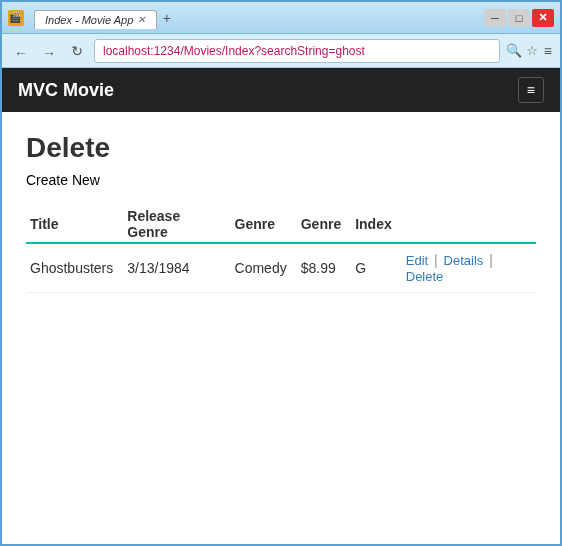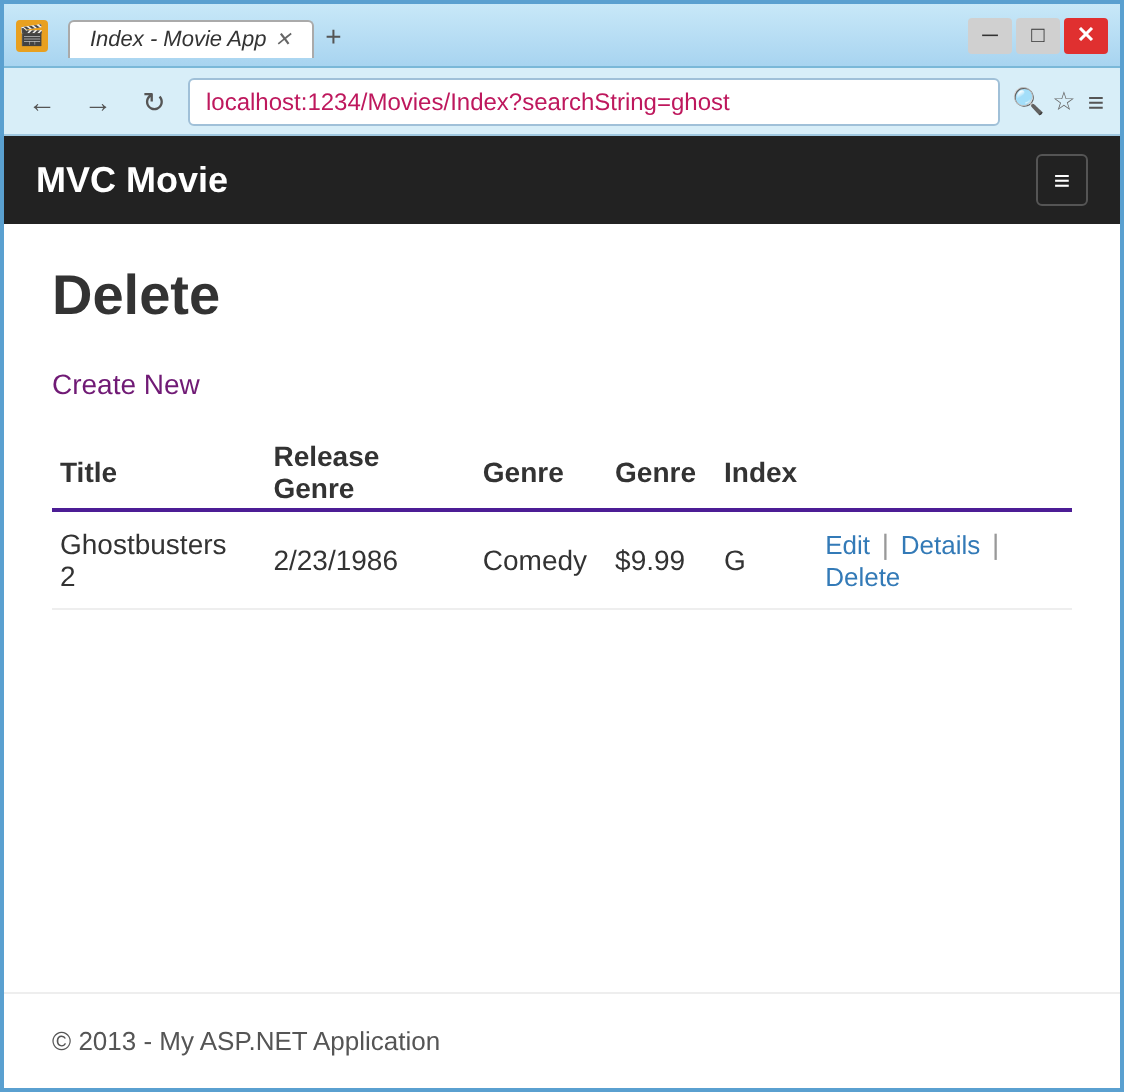--- a/index.html
+++ b/index.html
@@ -189,40 +189,39 @@
     }
 
     .page-title {
       font-size: 28px;
       font-weight: bold;
       color: #333;
       margin-bottom: 8px;
     }
 
     .create-link {
-      color: #701a75;
+      color: #000000;
       text-decoration: none;
       font-size: 14px;
       display: inline-block;
       margin-bottom: 14px;
-      margin-top: 12px;
     }
 
     
     .movie-table {
       width: 100%;
       border-collapse: collapse;
       font-size: 14px;
     }
     .movie-table th {
       text-align: left;
       padding: 6px 10px 2px 4px;
       color: #333;
       font-weight: bold;
-      border-bottom: 2px solid #4c1d95;
+      border-bottom: 2px solid #14b8a6;
     }
     .movie-table td {
       padding: 8px 10px 8px 4px;
       color: #333;
       border-bottom: 1px solid #eee;
     }
     .action-link {
       color: #337ab7;
       text-decoration: none;
       font-size: 13px;
@@ -292,36 +291,33 @@
             <th>Title</th>
             <th>Release Genre</th>
             <th>Genre</th>
             <th>Genre</th>
             <th>Index</th>
             <th></th>
           </tr>
         </thead>
         <tbody>
           <tr>
-            <td>Ghostbusters 2</td>
-            <td>2/23/1986</td>
+            <td>Ghostbusters</td>
+            <td>3/13/1984</td>
             <td>Comedy</td>
-            <td>$9.99</td>
+            <td>$8.99</td>
             <td>G</td>
             <td>
               <a class="action-link" href="#">Edit</a>
               <span class="action-sep"> | </span>
               <a class="action-link" href="#">Details</a>
               <span class="action-sep"> | </span>
               <a class="action-link" href="#">Delete</a>
             </td>
           </tr>
         </tbody>
       </table>
 
     </div>
 
-    <div class="page-footer">
-      <span>© 2013 - My ASP.NET Application</span>
-    </div>
 
   </div>
 </div>
 
 </body></html>

